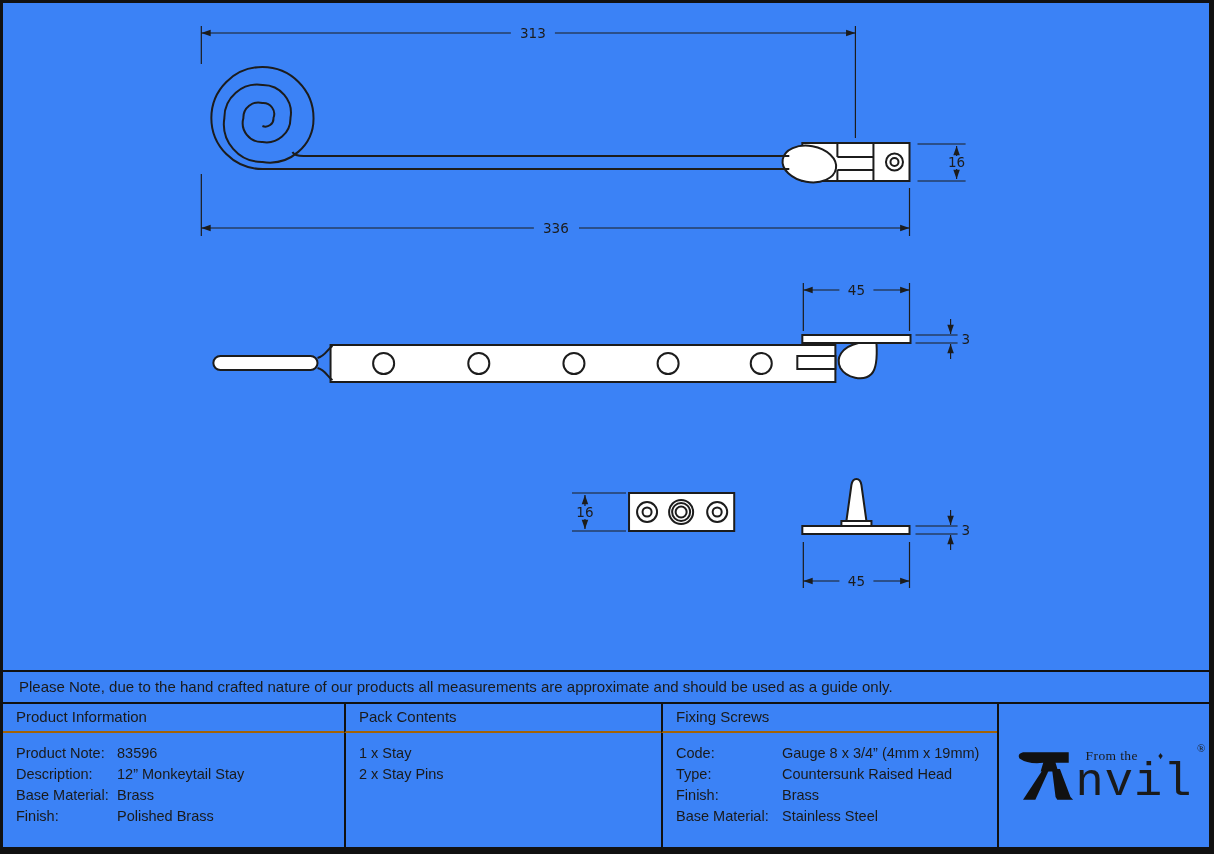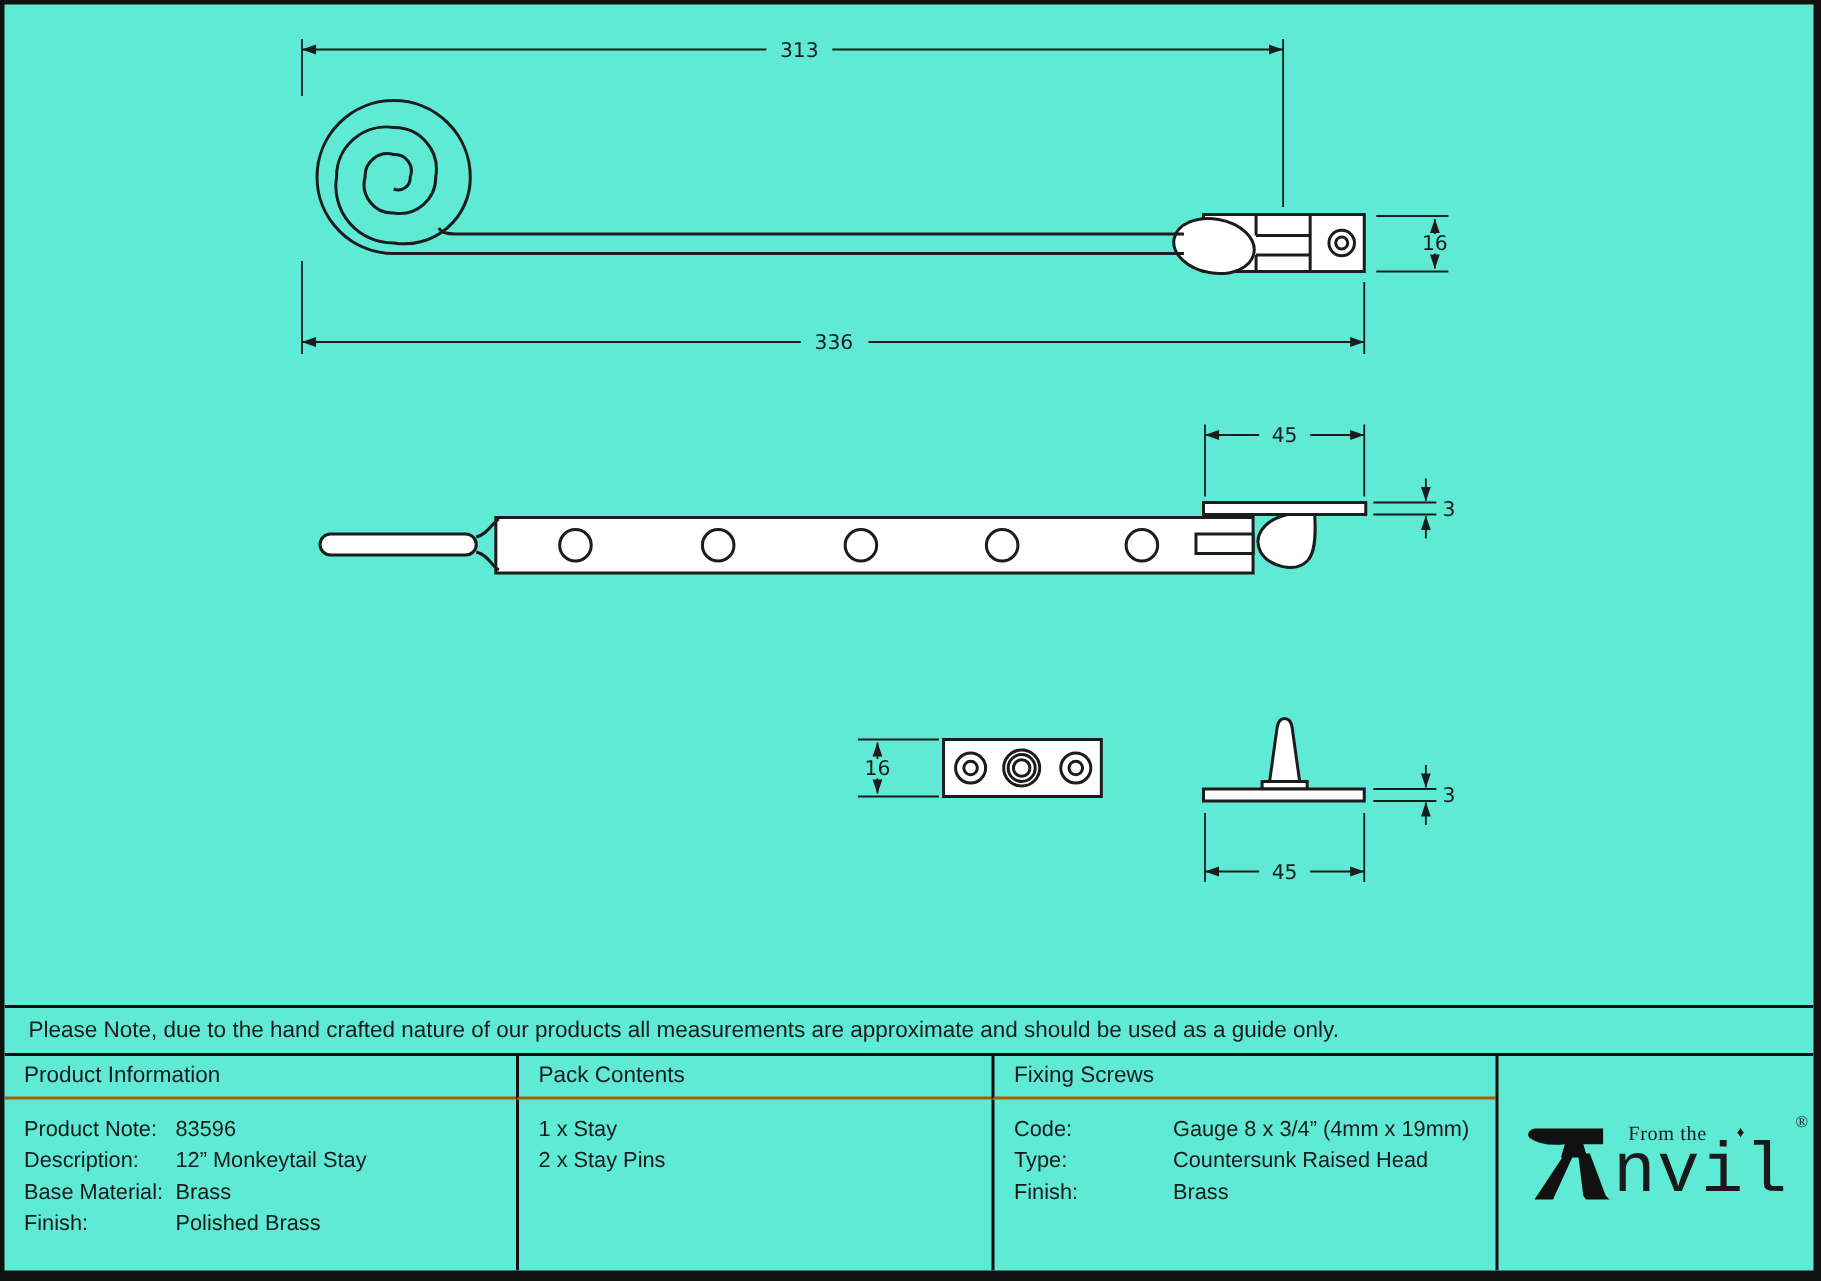--- a/index.html
+++ b/index.html
@@ -1,17 +1,17 @@
 <!DOCTYPE html>
 <html><head>
 <meta charset="utf-8">
 <style>
   html,body{margin:0;padding:0;background:#ffffff;}
   body{width:1214px;height:854px;font-family:"Liberation Sans",sans-serif;color:#1a1a1a;}
-  .sheet{box-sizing:border-box;width:1214px;height:854px;background:#5eead4;
+  .sheet{box-sizing:border-box;width:1214px;height:854px;background:#3b82f6;
          border:3px solid #111;border-right-width:5px;border-bottom-width:7px;overflow:hidden;}
   svg.drawing{display:block;width:1206px;height:667px;}
   .dimtxt{font-family:"DejaVu Sans","Liberation Sans",sans-serif;font-size:13.5px;fill:#1c1c1c;}
   .note-bar{box-sizing:border-box;height:34px;border-top:2px solid #111;border-bottom:2px solid #111;
             line-height:29px;padding-left:16px;font-size:15px;}
   .spec-table{display:grid;grid-template-columns:341px 317px 336px 1fr;grid-template-rows:29px 1fr;height:143px;}
   .hcell{box-sizing:border-box;border-bottom:2px solid #a16207;line-height:26px;padding-left:13px;font-size:15px;}
   .bcell{box-sizing:border-box;padding:10px 0 0 13px;font-size:14.5px;}
   .h1{grid-area:1/1;} .h2{grid-area:1/2;} .h3{grid-area:1/3;}
   .b1{grid-area:2/1;} .b2{grid-area:2/2;} .b3{grid-area:2/3;}
@@ -207,15 +207,18 @@
     <div class="bcell b3">
       <div class="trow">
         <span class="tlabel">Code:</span><span>Gauge 8 x 3/4” (4mm x 19mm)</span>
       </div>
       <div class="trow">
         <span class="tlabel">Type:</span><span>Countersunk Raised Head</span>
       </div>
       <div class="trow">
         <span class="tlabel">Finish:</span><span>Brass</span>
       </div>
+      <div class="trow">
+        <span class="tlabel">Base Material:</span><span>Stainless Steel</span>
+      </div>
     </div>
   </div>
 </div>
 
 </body></html>

